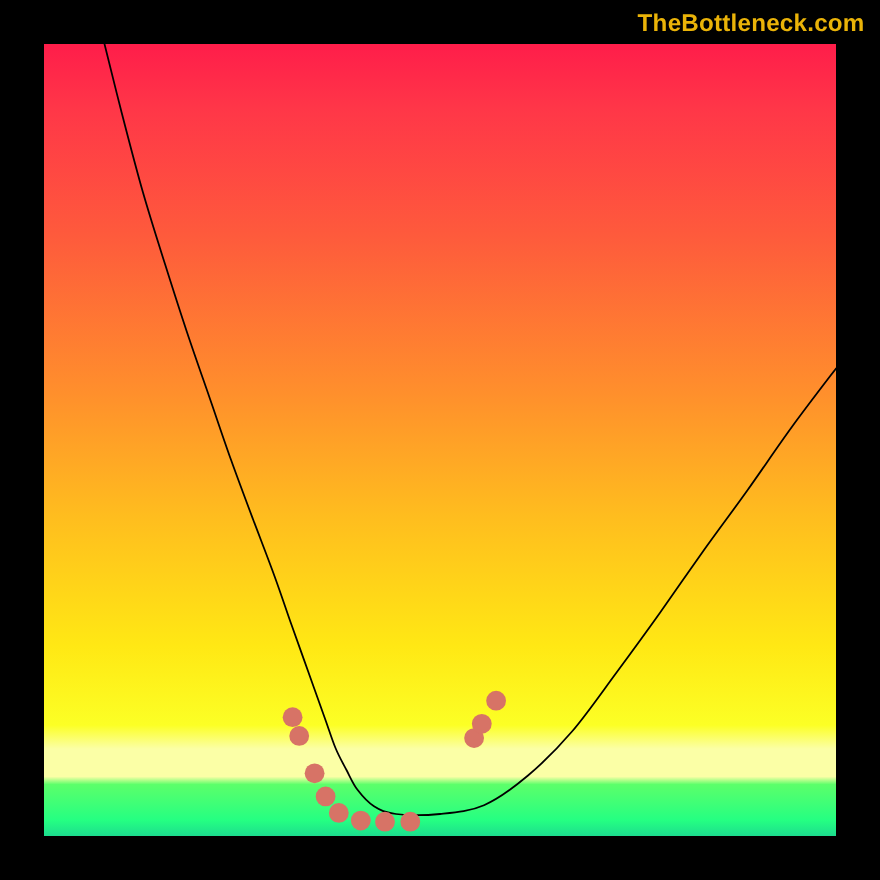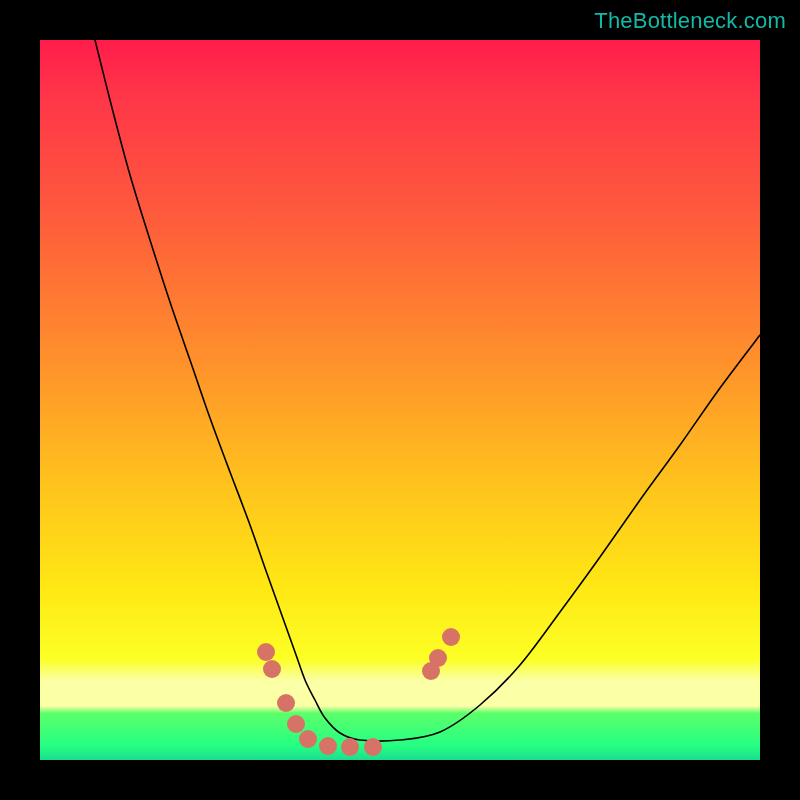--- a/index.html
+++ b/index.html
@@ -14,23 +14,23 @@
   .outer {
     position: relative;
     width: 800px;
     height: 800px;
     background: #000;
   }
   .watermark {
     position: absolute;
     top: 8px;
     right: 14px;
-    color: #14b8a6;
+    color: #eab308;
     font-size: 22px;
-    font-weight: 400;
+    font-weight: 700;
     letter-spacing: 0.2px;
     z-index: 10;
   }
   .plot-area {
     position: absolute;
     left: 40px;
     top: 40px;
     width: 720px;
     height: 720px;
     overflow: hidden;

